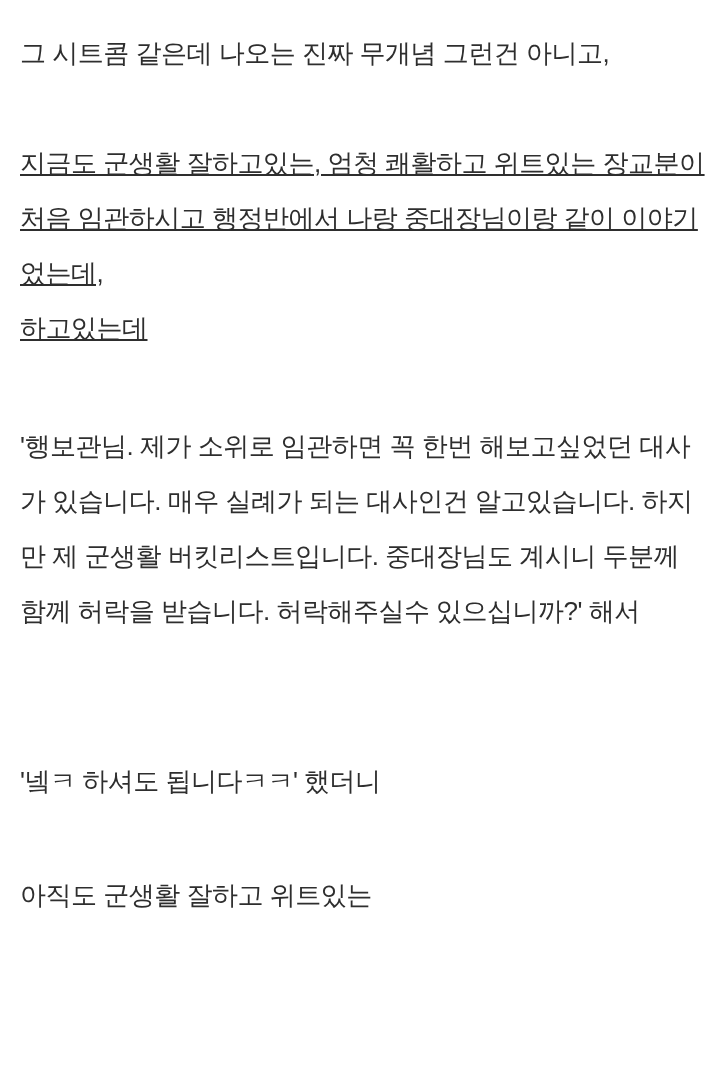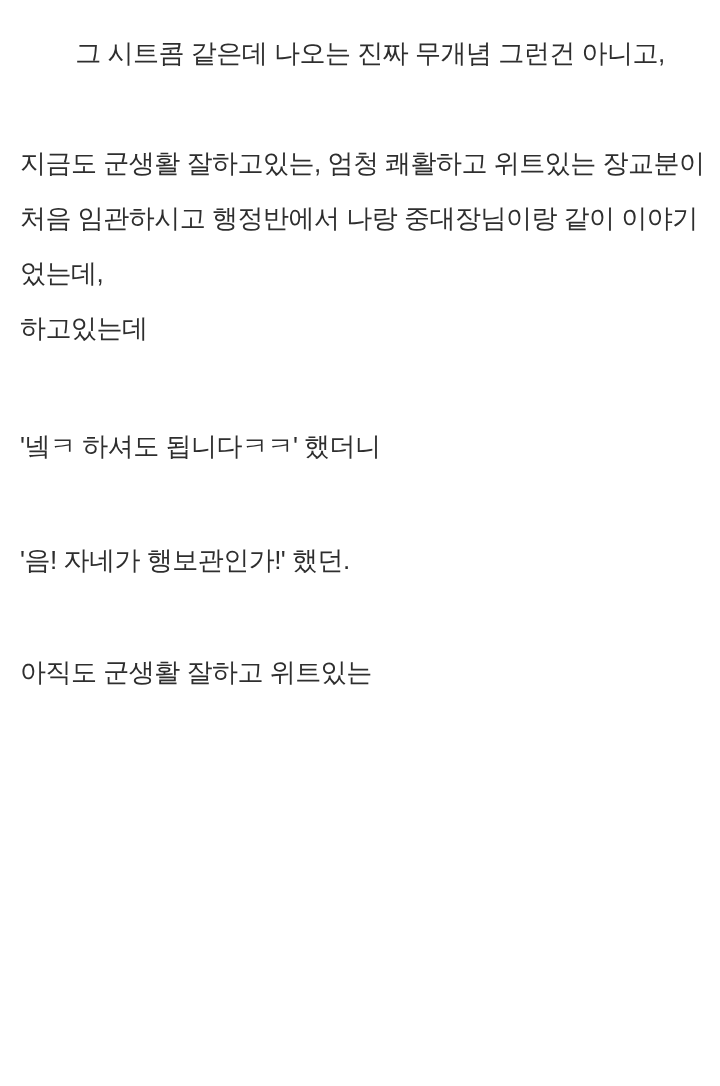--- a/index.html
+++ b/index.html
@@ -21,42 +21,45 @@
     margin: 0;
   }
   .text-line {
     height: 55px;
     line-height: 55px;
     font-size: 26px;
     letter-spacing: -0.5px;
     white-space: nowrap;
   }
   
-  .block-0 { margin-bottom: 55px; text-align: center; }
-  .block-1 { margin-bottom: 63px; }
+  .block-0 { margin-bottom: 55px; }
+  .block-1 { margin-bottom: 63px; text-decoration: underline; }
   .block-2 { margin-bottom: 115px; }
   .block-3 { margin-bottom: 59px; }
   .block-4 { margin-bottom: 57px; }
   .block-5 { margin-bottom: 0; }
 </style>
 </head>
 <body style="background: rgb(255, 255, 255);">
 
 <div class="post-body" style="color: rgb(46, 46, 46);">
     <div class="paragraph block-0">
       <div class="text-line">그 시트콤 같은데 나오는 진짜 무개념 그런건 아니고,</div>
     </div>
     <div class="paragraph block-1">
       <div class="text-line">지금도 군생활 잘하고있는, 엄청 쾌활하고 위트있는 장교분이</div>
       <div class="text-line">처음 임관하시고 행정반에서 나랑 중대장님이랑 같이 이야기</div>
       <div class="text-line">었는데,</div>
       <div class="text-line">하고있는데</div>
     </div>
+    <div class="paragraph block-2">
+      <div class="text-line">'행보관님. 제가 소위로 임관하면 꼭 한번 해보고싶었던 대사</div>
+      <div class="text-line">가 있습니다. 매우 실례가 되는 대사인건 알고있습니다. 하지</div>
+      <div class="text-line">만 제 군생활 버킷리스트입니다. 중대장님도 계시니 두분께</div>
+      <div class="text-line">함께 허락을 받습니다. 허락해주실수 있으십니까?' 해서</div>
+    </div>
     <div class="paragraph block-3">
       <div class="text-line">'넼ㅋ 하셔도 됩니다ㅋㅋ' 했더니</div>
-    </div>
-    <div class="paragraph block-4">
-      <div class="text-line">'음! 자네가 행보관인가!' 했던.</div>
     </div>
     <div class="paragraph block-5">
       <div class="text-line">아직도 군생활 잘하고 위트있는</div>
     </div>
   </div>
 
 </body></html>

